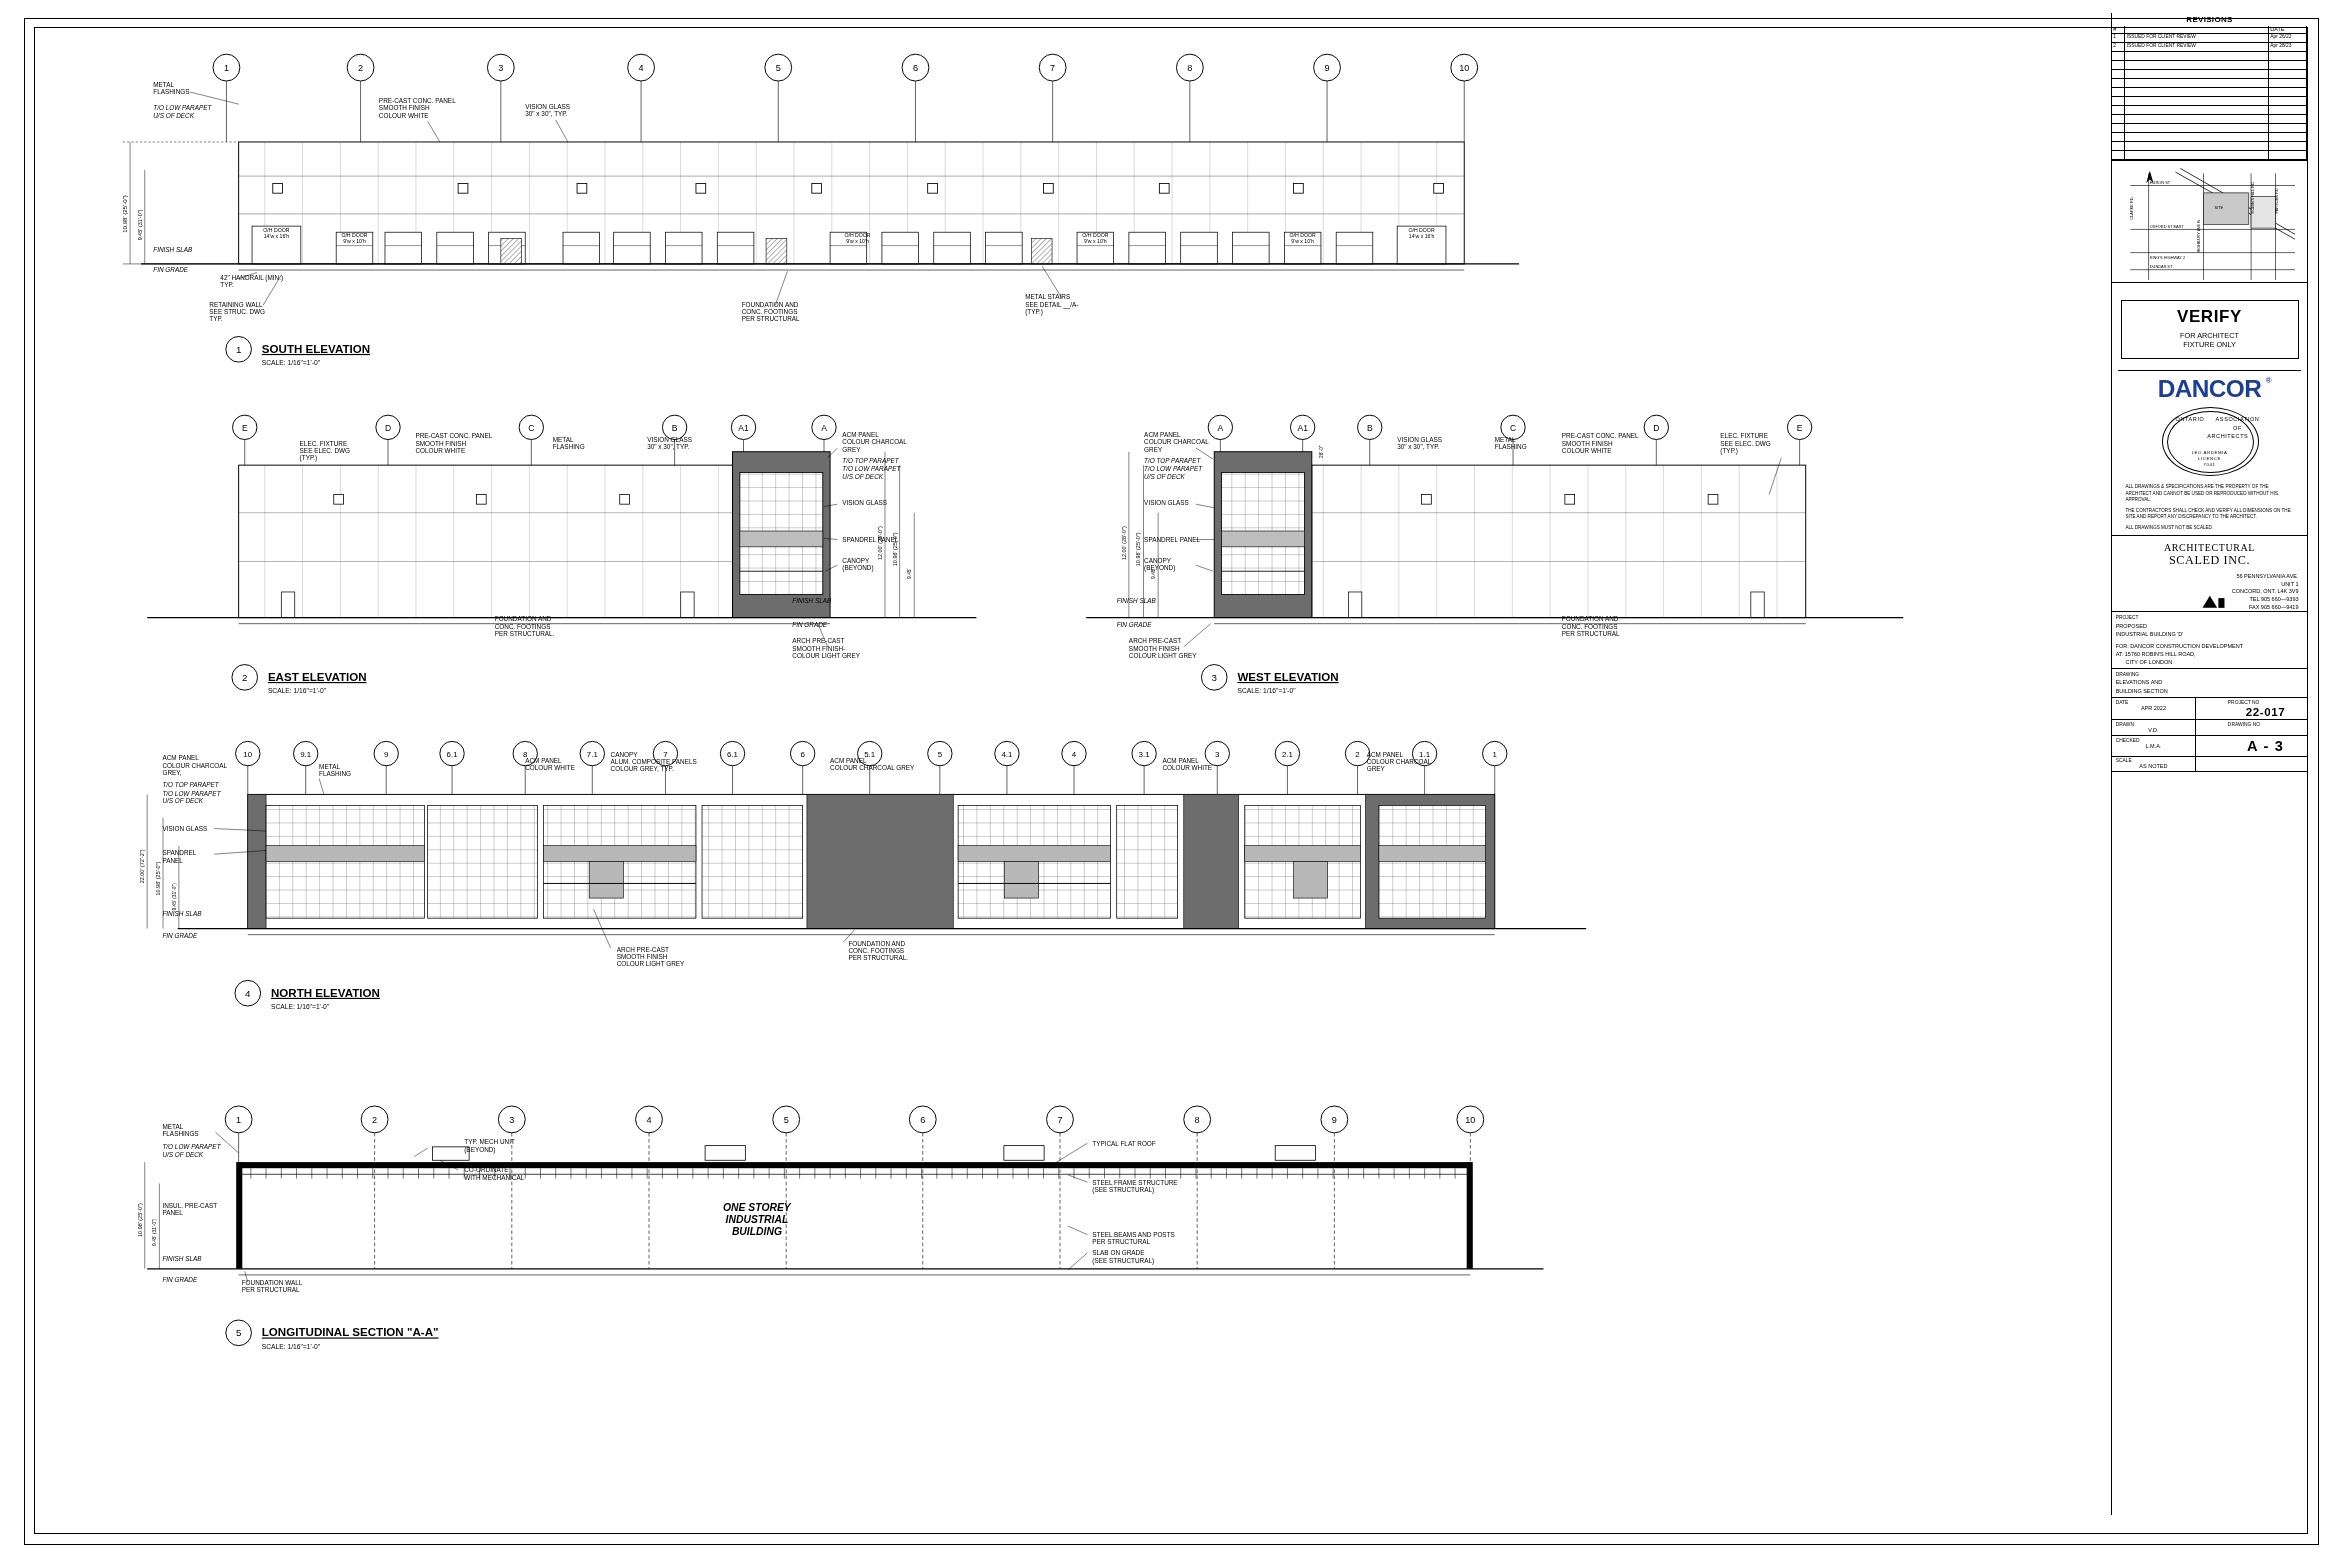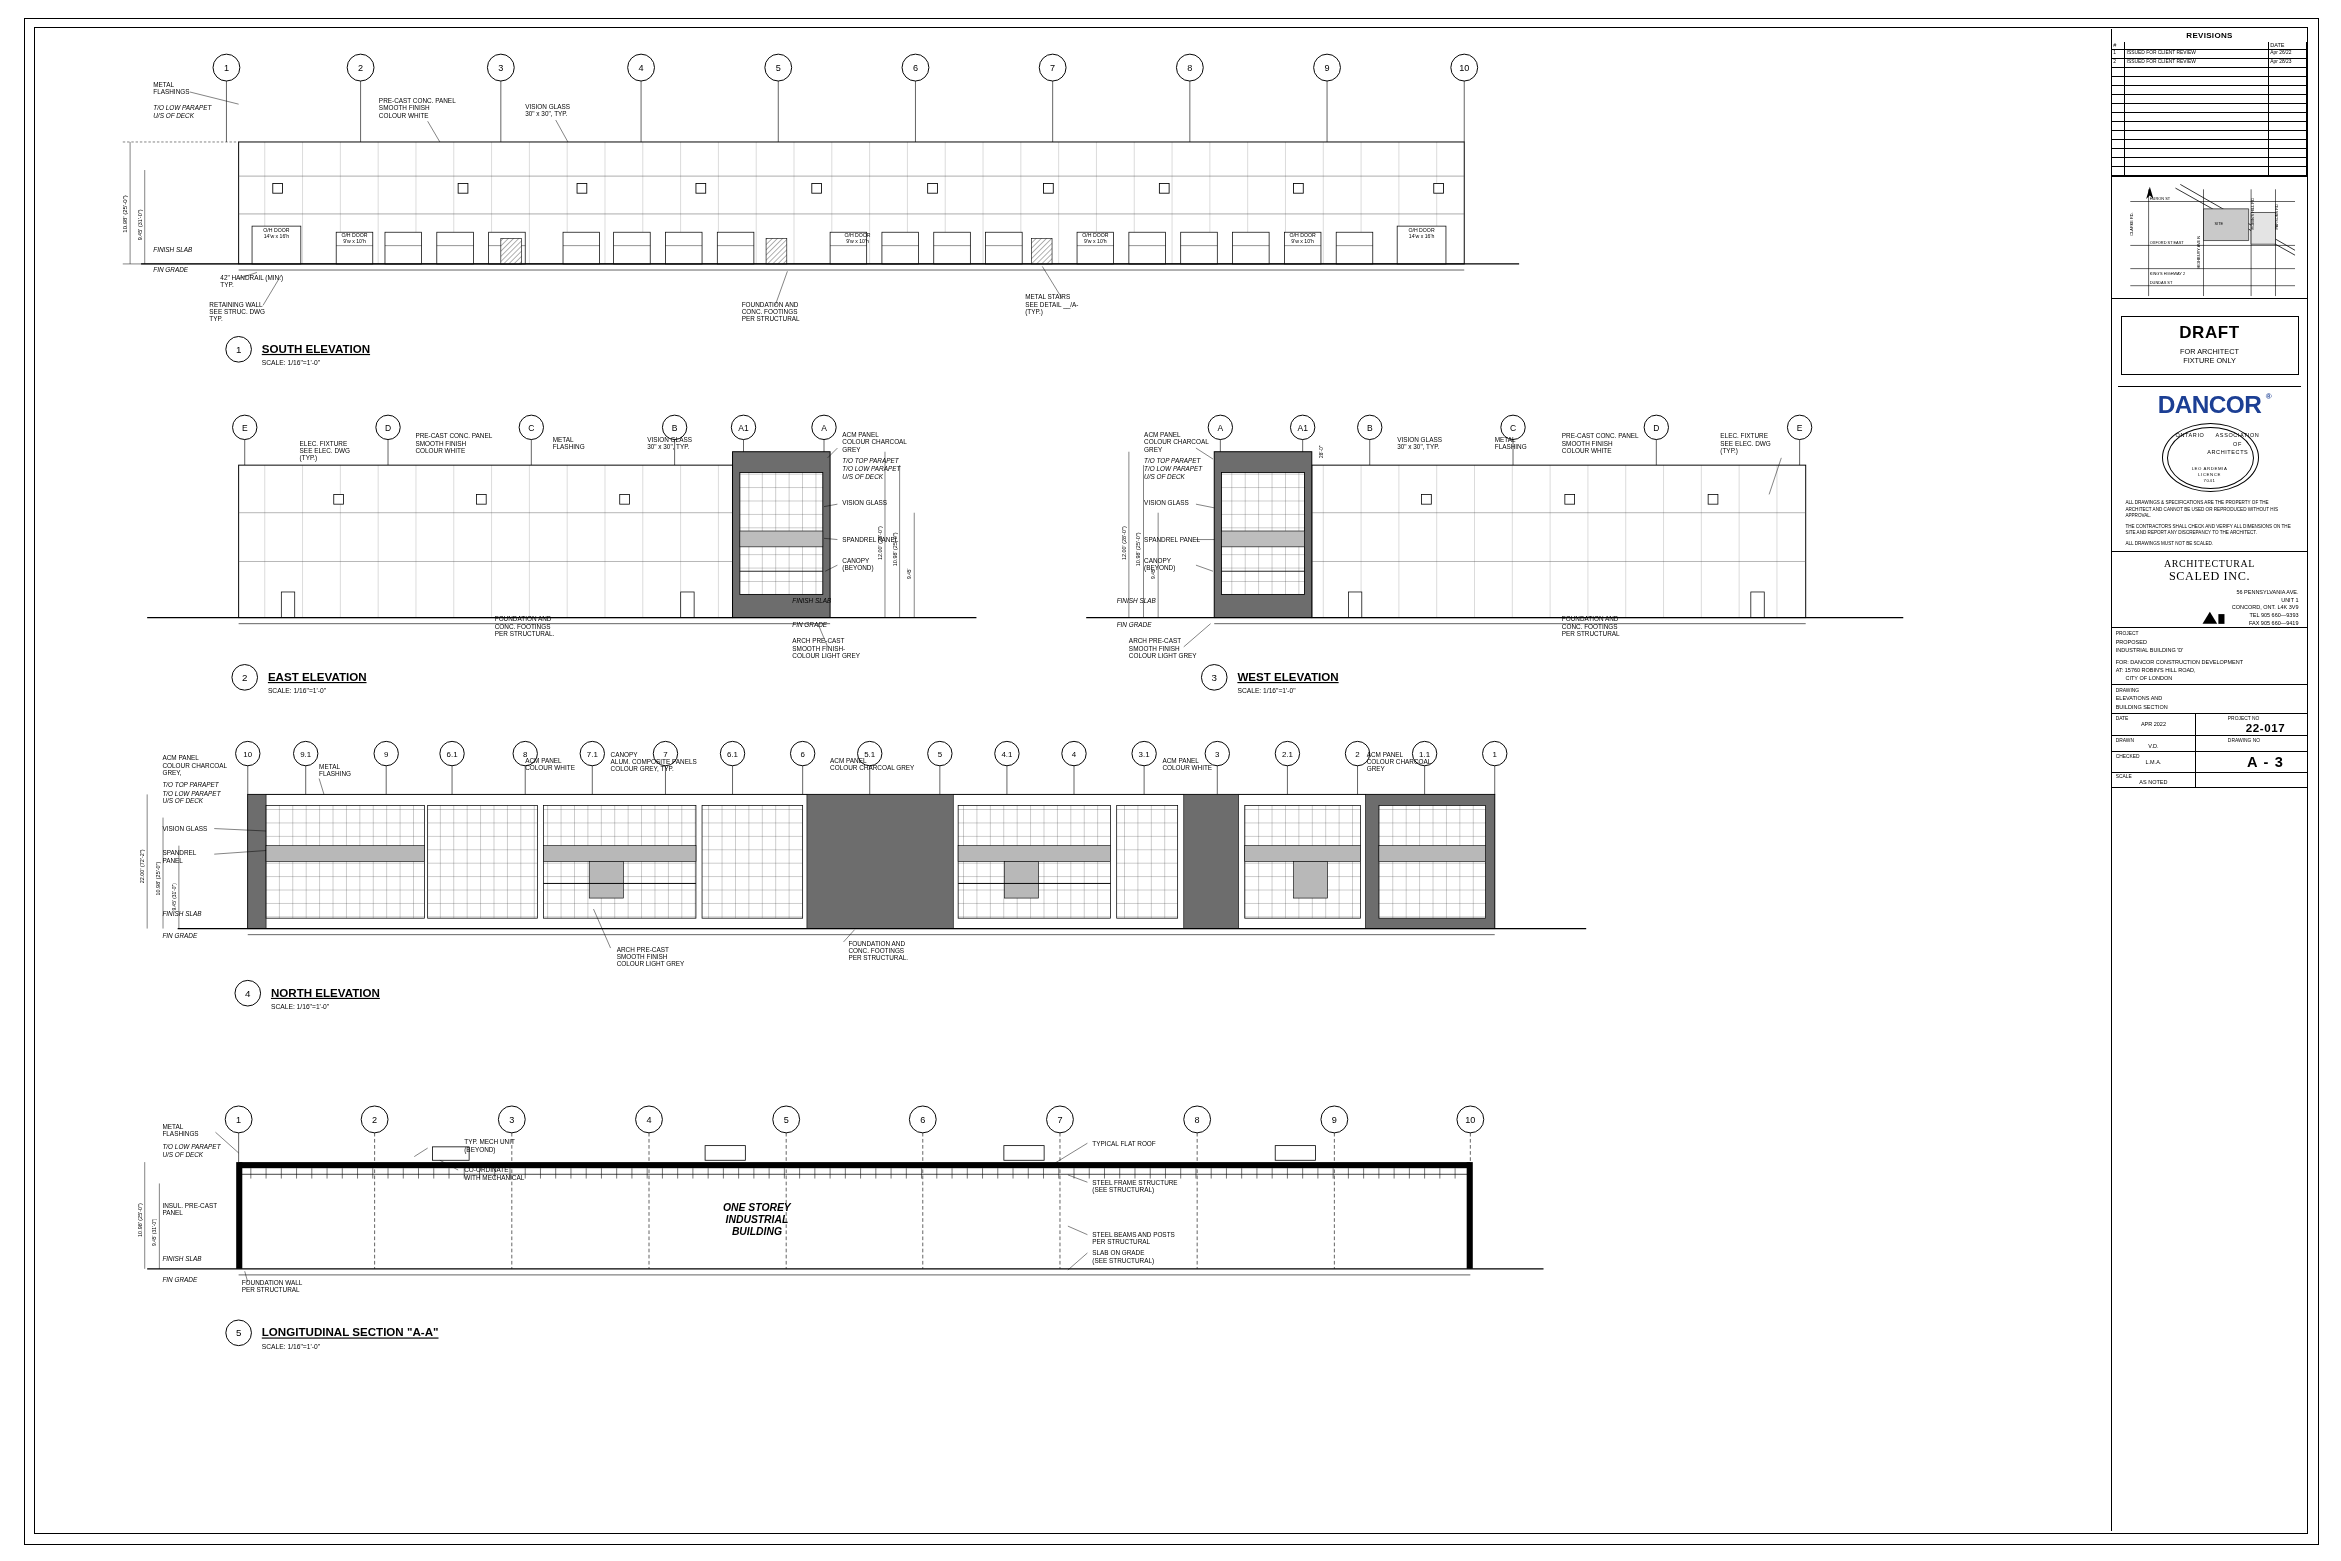--- a/index.html
+++ b/index.html
@@ -2,21 +2,21 @@
 <html style="font-size:9.8px"><head>
 <meta charset="utf-8">
 <style>
   html,body{margin:0;padding:0;background:#ffffff;}
   body{width:2342px;height:1561px;font-family:"Liberation Sans", sans-serif;color:#000;}
   .sheet{position:relative;width:2342px;height:1561px;background:#fff;}
   .border-outer{position:absolute;left:24.4px;top:18.3px;width:2293px;height:1525px;border:1.8px solid #000;}
   .border-inner{position:absolute;left:34px;top:27.4px;width:2272px;height:1505px;border:0.6px solid #000;}
 
   
-  .titleblock{position:absolute;right:35px;top:29px;width:195px;height:1502px;border-left:1.2px solid #000;}
+  .titleblock{position:absolute;right:35px;top:13px;width:195px;height:1502px;border-left:1.2px solid #000;}
   .tb-sec{border-bottom:0.6px solid #000;box-sizing:border-box;}
   .tb-title{font-size:8px;font-weight:bold;text-align:center;padding:1.8px 0;letter-spacing:0.3px;}
   .rev-head{display:flex;font-size:5.5px;border-bottom:0.6px solid #000;}
   .rev-head div{border-right:0.6px solid #000;box-sizing:border-box;padding:0.6px 1.2px;}
   .rev-row{display:flex;font-size:4.9px;border-bottom:0.6px solid #000;height:8px;}
   .rev-row div{border-right:0.6px solid #000;box-sizing:border-box;padding:0 1.2px;overflow:hidden;white-space:nowrap;}
   .c-num{width:13.4px;} .c-desc{flex:1;} .c-date{width:38px;}
 
   .keyplan{height:122px;position:relative;overflow:hidden;}
   .kp-label{font-size:6.1px;font-weight:bold;padding:1.2px 2.4px;border-top:0.6px solid #000;}
@@ -999,21 +999,21 @@
         </g>
 
         <g transform="translate(56,24)">
           <path d="M0 12 L6 -8 L12 12 L6 6 Z" fill="#000"></path>
         </g>
       </svg>
       <div class="kp-label">KEY PLAN N.T.S.</div>
     </div>
 
     <div class="draftbox">
-      <div class="draft-main">DRAFT</div>
+      <div class="draft-main">VERIFY</div>
       <div class="draft-sub">
         <div>FOR ARCHITECT</div>
         <div>FIXTURE ONLY</div>
       </div>
     </div>
 
     <div class="logo-area">
       <div style="border-top:0.6px solid #000;padding-top:4px;">
         <span class="dancor"><span>DANCOR</span><span class="reg">®</span></span>
       </div>

